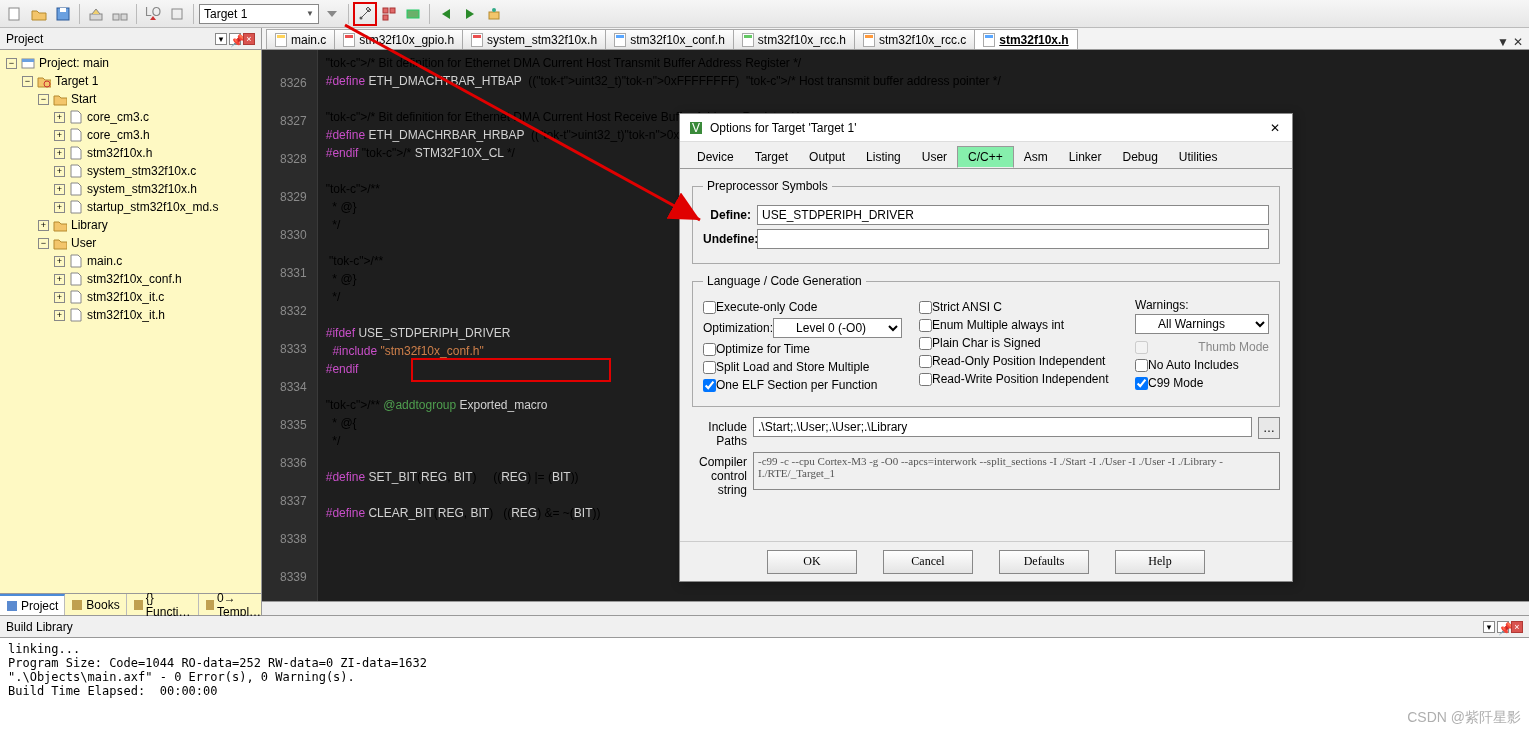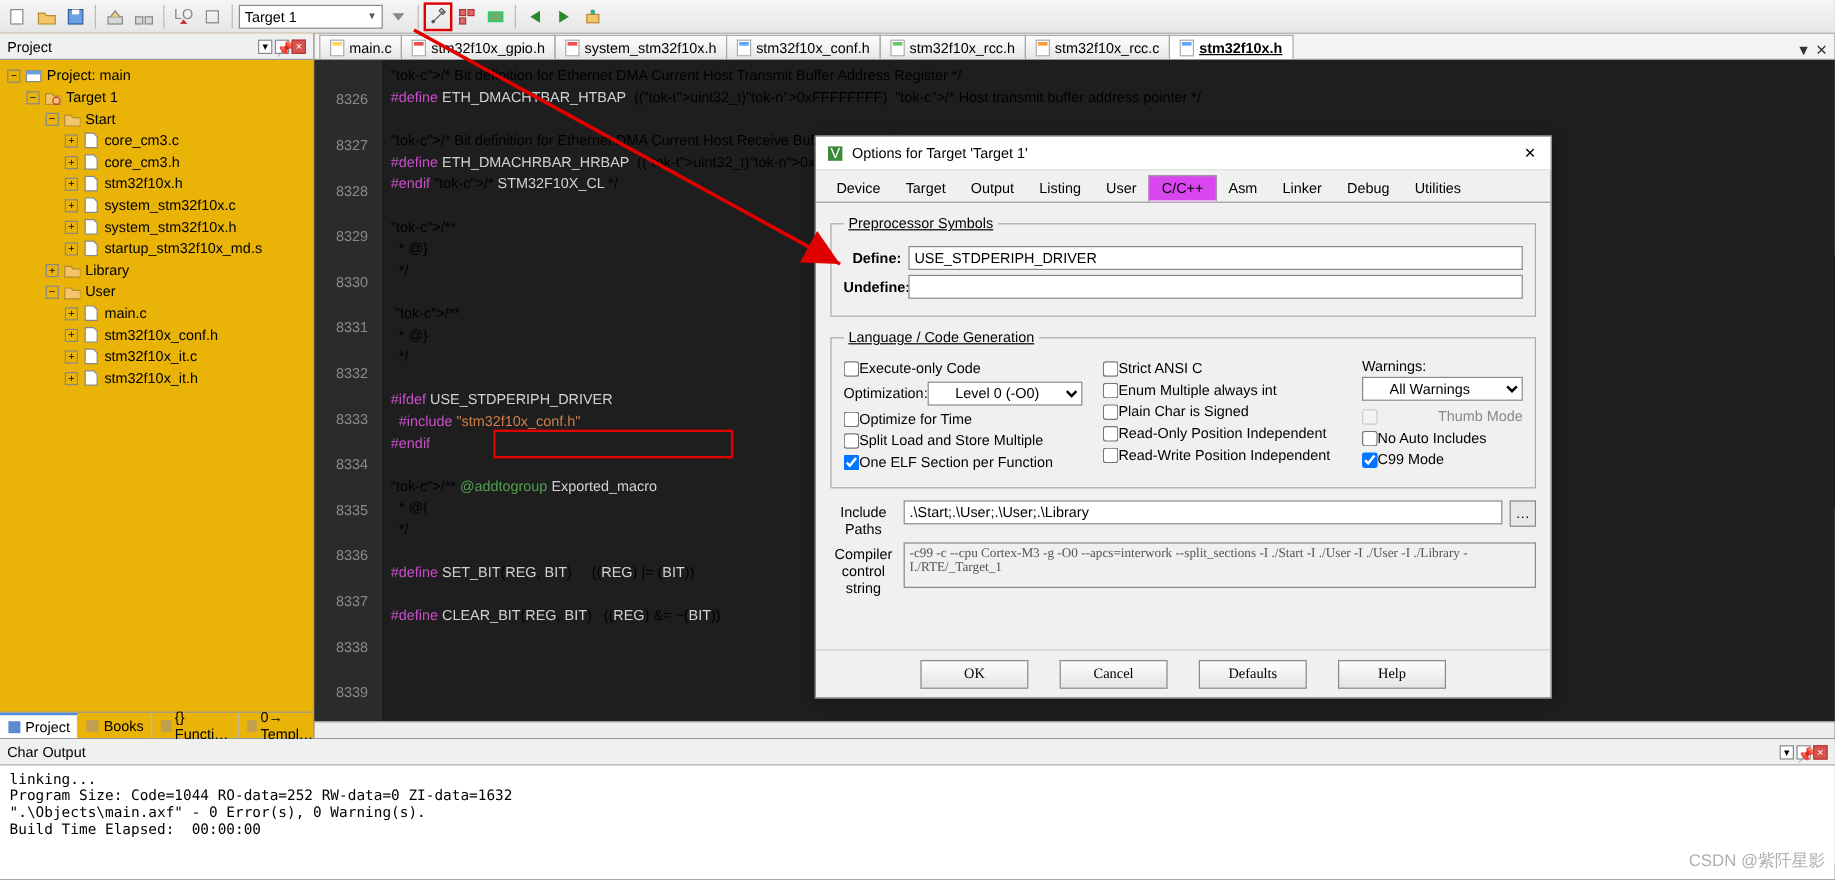--- a/index.html
+++ b/index.html
@@ -5,21 +5,21 @@
   * { box-sizing:border-box; margin:0; padding:0; font-family:"Segoe UI",Tahoma,sans-serif; font-size:12px; }
   body { background:#fff; width:1529px; height:733px; overflow:hidden; position:relative; color:#000; }
   .toolbar { height:28px; background:linear-gradient(#f6f6f6,#e6e6e6); border-bottom:1px solid #bbb; display:flex; align-items:center; padding:0 4px; gap:2px; }
   .tb-btn { width:22px;height:22px;display:flex;align-items:center;justify-content:center;border:1px solid transparent; }
   .tb-sep{width:1px;height:20px;background:#bbb;margin:0 3px;}
   .target-combo{width:120px;height:20px;border:1px solid #888;background:#fff;display:flex;align-items:center;padding:0 4px;}
   .combo-arrow{margin-left:auto;font-size:8px;color:#555;}
   svg{display:block;}
 
   .body{display:flex;height:587px;}
-  .project-panel{width:262px;background:#eab308;border-right:1px solid #999;display:flex;flex-direction:column;}
+  .project-panel{width:262px;background:#fef9c3;border-right:1px solid #999;display:flex;flex-direction:column;}
   .panel-title{height:22px;background:#f0f0f0;border-bottom:1px solid #999;display:flex;align-items:center;padding:0 6px;font-weight:normal;}
   .panel-title .ctrls{margin-left:auto;display:flex;gap:2px;}
   .tree{flex:1;overflow:auto;padding:4px 0;}
   .tree .row{display:flex;align-items:center;height:18px;padding-left:0;white-space:nowrap;}
   .tree .twist{width:11px;height:11px;border:1px solid #888;margin-right:3px;display:flex;align-items:center;justify-content:center;font-size:9px;line-height:1;}
   .tree .sp{display:inline-block;}
   .tree .fico{width:16px;height:16px;margin-right:3px;display:flex;align-items:center;justify-content:center;}
   .bottom-tabs{height:22px;border-top:1px solid #999;display:flex;}
   .btab{padding:2px 6px;border-right:1px solid #bbb;display:flex;align-items:center;gap:3px;font-size:11px;}
   .btab.act{background:#fff;border-top:2px solid #4b8bd9;}
@@ -45,34 +45,34 @@
   .build-output{height:105px;border-top:1px solid #999;display:flex;flex-direction:column;}
   .build-output .panel-title{}
   .build-output pre{flex:1;overflow:auto;font-family:Consolas,monospace;font-size:12px;padding:4px 8px;background:#fff;}
 
   
   .dlg{position:absolute;left:679px;top:113px;width:614px;height:469px;background:#f0f0f0;border:1px solid #888;box-shadow:2px 2px 10px rgba(0,0,0,.3);display:flex;flex-direction:column;}
   .dlg-title{height:28px;display:flex;align-items:center;padding:0 8px;background:#fff;border-bottom:1px solid #ddd;}
   .dlg-title .close{margin-left:auto;width:18px;height:18px;display:flex;align-items:center;justify-content:center;}
   .dlg-tabs{display:flex;padding:4px 6px 0 6px;border-bottom:1px solid #999;gap:0;font-family:"SimSun","MS Song";}
   .dlg-tab{padding:3px 10px;border:1px solid transparent;position:relative;margin-right:-1px;}
-  .dlg-tab.act{border:1px solid #999;border-bottom:1px solid #f0f0f0;background:#d946ef;z-index:1;}
+  .dlg-tab.act{border:1px solid #999;border-bottom:1px solid #f0f0f0;background:#86efac;z-index:1;}
   .dlg-body{flex:1;padding:10px 12px;overflow:auto;}
   fieldset{border:1px solid #aaa;padding:8px 10px 10px 10px;margin-bottom:10px;}
-  legend{padding:0 4px;text-decoration:underline;}
+  legend{padding:0 4px;}
   .frow{display:flex;align-items:center;margin:4px 0;gap:6px;}
   .frow label.lab{width:48px;text-align:right;font-weight:bold;}
   .tin{flex:1;height:20px;border:1px solid #888;background:#fff;padding:0 4px;}
   .cols3{display:flex;gap:10px;}
   .col{flex:1;}
   .chk{display:flex;align-items:center;gap:0;margin:4px 0;white-space:nowrap;}
   .chk input{width:13px;height:13px;}
   .sel{height:20px;border:1px solid #888;background:#fff;padding:0 18px;min-width:90px;}
   .paths-row{display:flex;align-items:flex-start;gap:6px;margin:4px 0;}
-  .paths-row .plab{width:55px;text-align:center;padding-top:3px;}
+  .paths-row .plab{width:55px;text-align:right;padding-top:3px;}
   .ta{flex:1;border:1px solid #888;background:#fff;min-height:22px;padding:2px 4px;font-family:Tahoma;}
   .ta.ro{background:#f0f0f0;color:#555;font-size:11px;min-height:38px;}
   .btn-brw{width:22px;height:22px;border:1px solid #888;background:#e8e8e8;display:flex;align-items:center;justify-content:center;}
   .dlg-buttons{height:40px;display:flex;align-items:center;justify-content:center;gap:26px;border-top:1px solid #ccc;}
   .dbtn{width:90px;height:24px;border:1px solid #888;background:linear-gradient(#fefefe,#e4e4e4);font-family:"SimSun","MS Song";}
   .watermark{position:absolute;right:8px;bottom:6px;color:rgba(120,120,120,.6);font-size:14px;}
 
   .arrow-svg{position:absolute;left:0;top:0;pointer-events:none;}
 
   .ctrl-box{width:12px;height:12px;border:1px solid #888;background:#fff;display:flex;align-items:center;justify-content:center;font-size:9px;}
@@ -462,21 +462,21 @@
           <div class="ln"><span class="tok-m">#define</span> <span class="tok-id">CLEAR_BIT</span>(<span class="tok-id">REG</span>, <span class="tok-id">BIT</span>)   ((<span class="tok-id">REG</span>) &amp;= ~(<span class="tok-id">BIT</span>))</div>
           <div class="ln">&nbsp;</div>
         </div>
     </div>
     <div class="editor-scroll"></div>
   </div>
 </div>
 
 <div class="build-output">
   <div class="panel-title">
-    <span>Char Output</span>
+    <span>Build Library</span>
     <div class="ctrls">
       <div class="ctrl-box">▾</div>
       <div class="ctrl-box">
           <span class="pin">📌</span>
         </div>
       <div class="ctrl-box ctrl-x">×</div>
     </div>
   </div>
   <pre>linking...
 Program Size: Code=1044 RO-data=252 RW-data=0 ZI-data=1632

